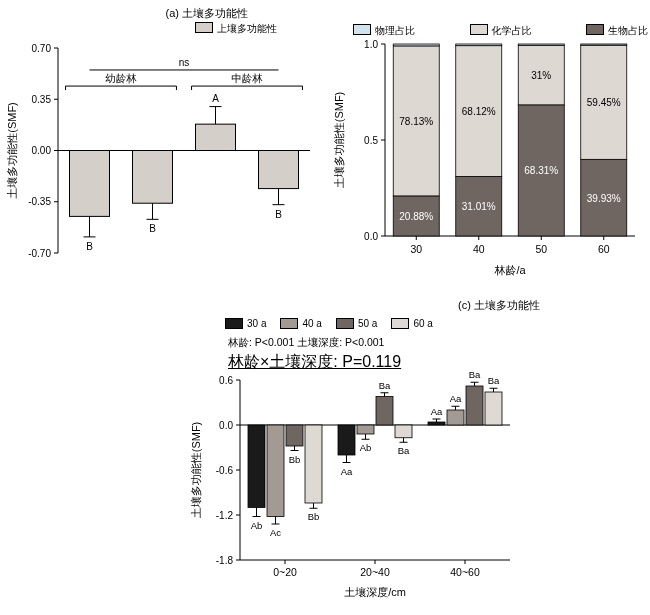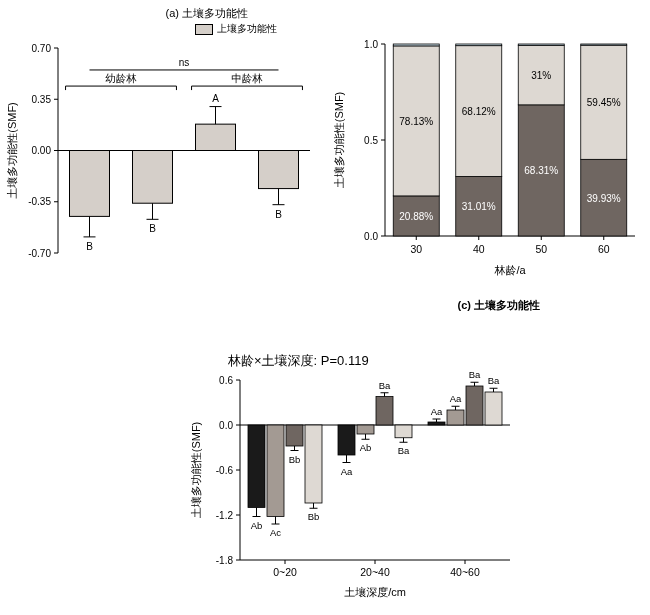--- a/index.html
+++ b/index.html
@@ -1,21 +1,21 @@
 <!DOCTYPE html>
 <html><head>
 <meta charset="utf-8">
 <style>
   html,body{margin:0;padding:0;}
   body{width:650px;height:615px;background:#ffffff;font-family:"Liberation Sans",sans-serif;color:#000;position:relative;overflow:hidden;}
   .panel{position:absolute;}
   .ttl{font-size:11px;text-align:right;}
   svg{display:block;overflow:visible;}
   text{font-family:"Liberation Sans",sans-serif;}
-  .legbox{display:flex;align-items:center;gap:4px;font-size:10px;}
+  .legbox{display:flex;align-items:flex-start;gap:4px;font-size:10px;}
   .sw{display:inline-block;width:16px;height:9px;border:1px solid #000;}
 </style>
 </head>
 <body>
 
 <div class="panel" id="pa" style="left:0;top:6px;width:325px;height:285px;">
   <div class="ttl" style="width:220px;margin-left:28px;">(a) 土壤多功能性</div>
   <div style="position:absolute;left:195px;top:16px;" class="legbox">
     <span class="sw" style="background:#d5cfc9;"></span>
     <span>上壤多功能性</span>
@@ -57,20 +57,34 @@
       <line x1="176.44" y1="58.07142857142857" x2="176.44" y2="62.07142857142857" stroke="#000" stroke-width="1"></line>
       <text x="121" y="54.07142857142857" font-size="10.5" text-anchor="middle" fill="#000" transform="">幼龄林</text>
       <line x1="191.56" y1="58.07142857142857" x2="302.44" y2="58.07142857142857" stroke="#000" stroke-width="1"></line>
       <line x1="191.56" y1="58.07142857142857" x2="191.56" y2="62.07142857142857" stroke="#000" stroke-width="1"></line>
       <line x1="302.44" y1="58.07142857142857" x2="302.44" y2="62.07142857142857" stroke="#000" stroke-width="1"></line>
       <text x="247" y="54.07142857142857" font-size="10.5" text-anchor="middle" fill="#000" transform="">中龄林</text>
     </svg>
 </div>
 
 <div class="panel" id="pb" style="left:325px;top:6px;width:325px;height:292px;">
+  <div style="position:absolute;left:28px;top:18px;width:295px;display:flex;justify-content:space-between;">
+    <div class="legbox">
+        <span class="sw" style="background:#cfe4ef;"></span>
+        <span>物理占比</span>
+      </div>
+    <div class="legbox">
+        <span class="sw" style="background:#ddd8d2;"></span>
+        <span>化学占比</span>
+      </div>
+    <div class="legbox">
+        <span class="sw" style="background:#6f6661;"></span>
+        <span>生物占比</span>
+      </div>
+  </div>
   <svg id="svg-b" width="325" height="268" style="position:absolute;left:0;top:24px;">
       <line x1="60" y1="14" x2="60" y2="206" stroke="#000" stroke-width="1"></line>
       <line x1="60" y1="206" x2="310" y2="206" stroke="#000" stroke-width="1"></line>
       <line x1="60" y1="14" x2="56" y2="14" stroke="#000" stroke-width="1"></line>
       <text x="53" y="17.5" font-size="10" text-anchor="end" fill="#000" transform="">1.0</text>
       <line x1="60" y1="110" x2="56" y2="110" stroke="#000" stroke-width="1"></line>
       <text x="53" y="113.5" font-size="10" text-anchor="end" fill="#000" transform="">0.5</text>
       <line x1="60" y1="206" x2="56" y2="206" stroke="#000" stroke-width="1"></line>
       <text x="53" y="209.5" font-size="10" text-anchor="end" fill="#000" transform="">0.0</text>
       <text x="0" y="0" font-size="11" text-anchor="middle" fill="#000" transform="translate(18,110) rotate(-90)">土壤多功能性(SMF)</text>
@@ -100,22 +114,41 @@
       <rect x="255.75" y="14" width="46" height="1.190400000000011" fill="#cfe4ef" stroke="#000" stroke-width="0.8"></rect>
       <text x="278.75" y="171.6672" font-size="10" text-anchor="middle" fill="#ffffff" transform="">39.93%</text>
       <text x="278.75" y="76.26240000000001" font-size="10" text-anchor="middle" fill="#000" transform="">59.45%</text>
       <line x1="278.75" y1="206" x2="278.75" y2="210" stroke="#000" stroke-width="1"></line>
       <text x="278.75" y="223" font-size="10.5" text-anchor="middle" fill="#000" transform="">60</text>
       <text x="185" y="244" font-size="11" text-anchor="middle" fill="#000" transform="">林龄/a</text>
     </svg>
 </div>
 
 <div class="panel" id="pc" style="left:120px;top:298px;width:420px;height:312px;">
-  <div class="ttl" style="width:420px;font-weight:bold;">(c) 土壤多功能性</div>
-  <div style="position:absolute;left:108px;top:54px;font-size:13px;">林龄×土壤深度: P=0.119</div>
+  <div class="ttl" style="width:420px;">(c) 土壤多功能性</div>
+  <div style="position:absolute;left:105px;top:20px;display:flex;gap:14px;">
+    <div class="legbox">
+        <span class="sw" style="background:#1a1a1a;"></span>
+        <span>30 a</span>
+      </div>
+    <div class="legbox">
+        <span class="sw" style="background:#a39a93;"></span>
+        <span>40 a</span>
+      </div>
+    <div class="legbox">
+        <span class="sw" style="background:#6f6661;"></span>
+        <span>50 a</span>
+      </div>
+    <div class="legbox">
+        <span class="sw" style="background:#ded9d3;"></span>
+        <span>60 a</span>
+      </div>
+  </div>
+  <div style="position:absolute;left:108px;top:38px;font-size:10.5px;">林龄: P&lt;0.001  土壤深度: P&lt;0.001</div>
+  <div style="position:absolute;left:108px;top:54px;font-size:16px;text-decoration:underline;">林龄×土壤深度: P=0.119</div>
   <svg id="svg-c" width="420" height="240" style="position:absolute;left:0;top:72px;">
       <line x1="120" y1="10" x2="120" y2="190" stroke="#000" stroke-width="1"></line>
       <line x1="120" y1="10" x2="116" y2="10" stroke="#000" stroke-width="1"></line>
       <text x="113" y="13.5" font-size="10" text-anchor="end" fill="#000" transform="">0.6</text>
       <line x1="120" y1="55" x2="116" y2="55" stroke="#000" stroke-width="1"></line>
       <text x="113" y="58.5" font-size="10" text-anchor="end" fill="#000" transform="">0.0</text>
       <line x1="120" y1="100" x2="116" y2="100" stroke="#000" stroke-width="1"></line>
       <text x="113" y="103.5" font-size="10" text-anchor="end" fill="#000" transform="">-0.6</text>
       <line x1="120" y1="145" x2="116" y2="145" stroke="#000" stroke-width="1"></line>
       <text x="113" y="148.5" font-size="10" text-anchor="end" fill="#000" transform="">-1.2</text>

